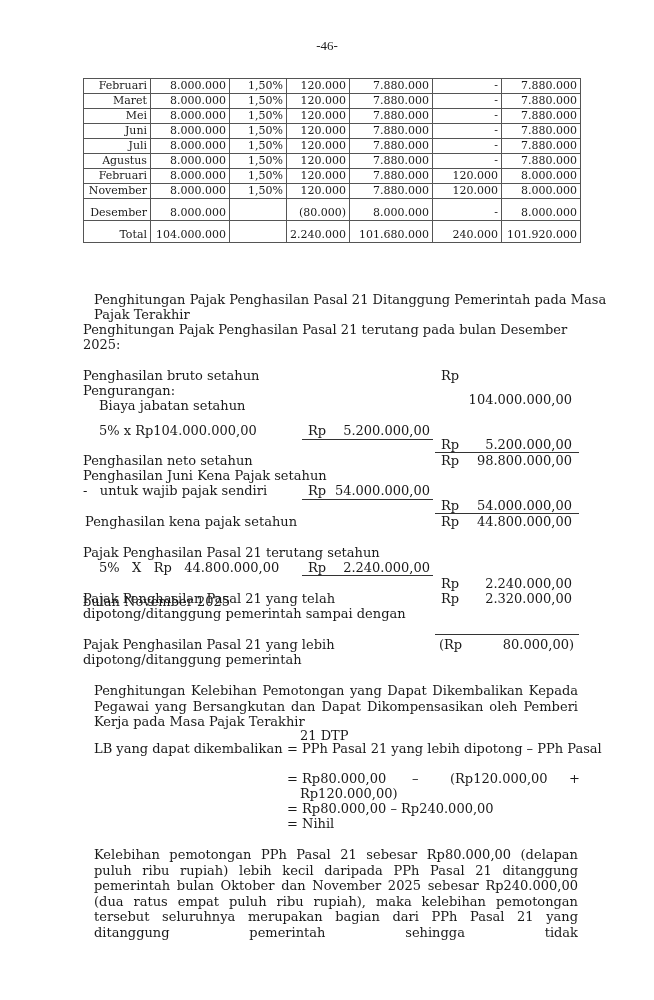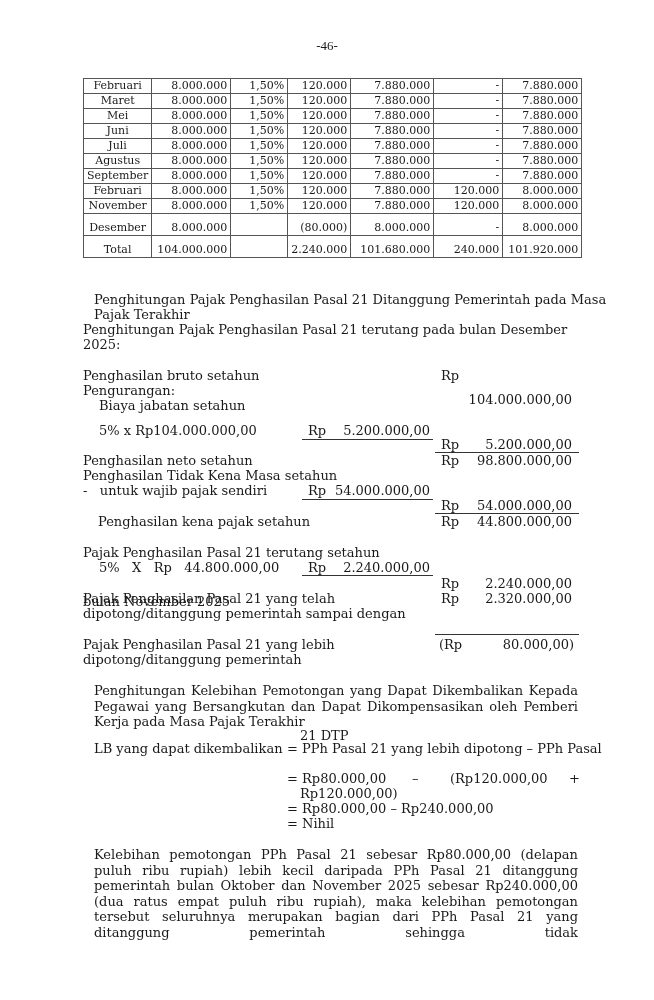--- a/index.html
+++ b/index.html
@@ -18,21 +18,21 @@
   }
   table.pph td {
     border: 1px solid #555;
     padding: 0 3px;
     height: 14px;
     line-height: 14px;
     white-space: nowrap;
     vertical-align: bottom;
   }
   table.pph tr.tall td { height: 21px; }
-  table.pph td.c0 { width: 60px; text-align: center; }
+  table.pph td.c0 { width: 60px; text-align: right; }
   table.pph td.c1 { width: 72px; text-align: right; }
   table.pph td.c2 { width: 50px; text-align: right; }
   table.pph td.c3 { width: 54px; text-align: right; }
   table.pph td.c4 { width: 76px; text-align: right; }
   table.pph td.c5 { width: 62px; text-align: right; }
   table.pph td.c6 { width: 72px; text-align: right; }
 
   .txt { position: absolute; font-size: 13px; line-height: 15px; white-space: nowrap; }
   .rp { position: absolute; font-size: 13px; line-height: 15px; }
   .amt { position: absolute; font-size: 13px; line-height: 15px; text-align: right; white-space: nowrap; }
@@ -89,29 +89,20 @@
         <td class="c0">Juli</td>
         <td class="c1">8.000.000</td>
         <td class="c2">1,50%</td>
         <td class="c3">120.000</td>
         <td class="c4">7.880.000</td>
         <td class="c5">-</td>
         <td class="c6">7.880.000</td>
       </tr>
       <tr>
         <td class="c0">Agustus</td>
-        <td class="c1">8.000.000</td>
-        <td class="c2">1,50%</td>
-        <td class="c3">120.000</td>
-        <td class="c4">7.880.000</td>
-        <td class="c5">-</td>
-        <td class="c6">7.880.000</td>
-      </tr>
-      <tr>
-        <td class="c0">September</td>
         <td class="c1">8.000.000</td>
         <td class="c2">1,50%</td>
         <td class="c3">120.000</td>
         <td class="c4">7.880.000</td>
         <td class="c5">-</td>
         <td class="c6">7.880.000</td>
       </tr>
       <tr>
         <td class="c0">Februari</td>
         <td class="c1">8.000.000</td>
@@ -169,31 +160,31 @@
 <div class="rule" style="left:302px; width:131px; top:439px;"></div>
 
 <div class="rp" style="left:441px; top:437px;">Rp</div>
 <div class="amt" style="right:82px; top:437px;">5.200.000,00</div>
 <div class="rule" style="left:435px; width:144px; top:452px;"></div>
 
 <div class="txt" style="left:83px; top:453px;">Penghasilan neto setahun</div>
 <div class="rp" style="left:441px; top:453px;">Rp</div>
 <div class="amt" style="right:82px; top:453px;">98.800.000,00</div>
 
-<div class="txt" style="left:83px; top:468px;">Penghasilan Tidak Kena Masa setahun</div>
+<div class="txt" style="left:83px; top:468px;">Penghasilan Juni Kena Pajak setahun</div>
 <div class="txt" style="left:83px; top:483px; white-space:pre;">-   untuk wajib pajak sendiri</div>
 <div class="rp" style="left:308px; top:483px;">Rp</div>
 <div class="amt" style="right:224px; top:483px;">54.000.000,00</div>
 <div class="rule" style="left:302px; width:131px; top:499px;"></div>
 
 <div class="rp" style="left:441px; top:498px;">Rp</div>
 <div class="amt" style="right:82px; top:498px;">54.000.000,00</div>
 <div class="rule" style="left:435px; width:144px; top:513px;"></div>
 
-<div class="txt" style="left:98px; top:514px;">Penghasilan kena pajak setahun</div>
+<div class="txt" style="left:85px; top:514px;">Penghasilan kena pajak setahun</div>
 <div class="rp" style="left:441px; top:514px;">Rp</div>
 <div class="amt" style="right:82px; top:514px;">44.800.000,00</div>
 
 <div class="txt" style="left:83px; top:545px;text-align:center;">Pajak Penghasilan Pasal 21 terutang setahun</div>
 <div class="txt" style="left:99px; top:560px; white-space:pre;">5%   X   Rp   44.800.000,00</div>
 <div class="rp" style="left:308px; top:560px;">Rp</div>
 <div class="amt" style="right:224px; top:560px;">2.240.000,00</div>
 <div class="rule" style="left:302px; width:131px; top:575px;"></div>
 
 <div class="rp" style="left:441px; top:576px;">Rp</div>

